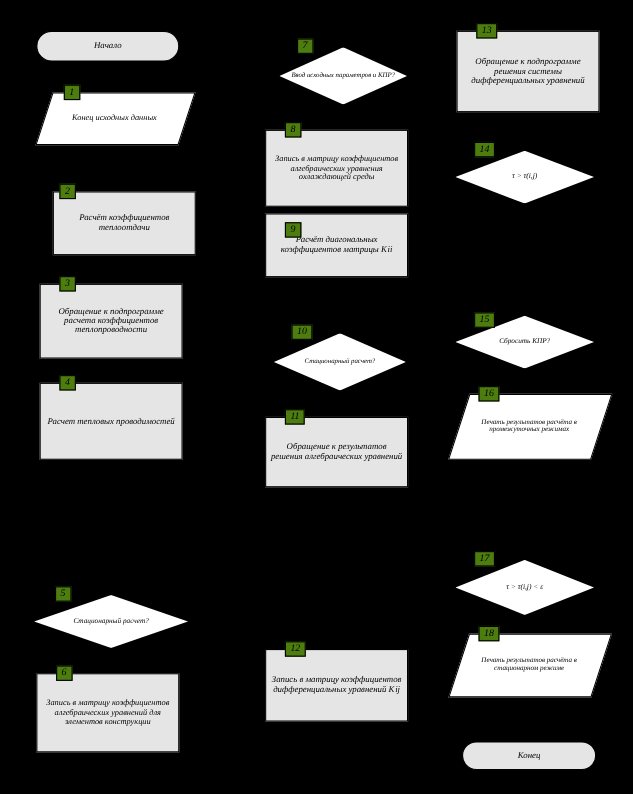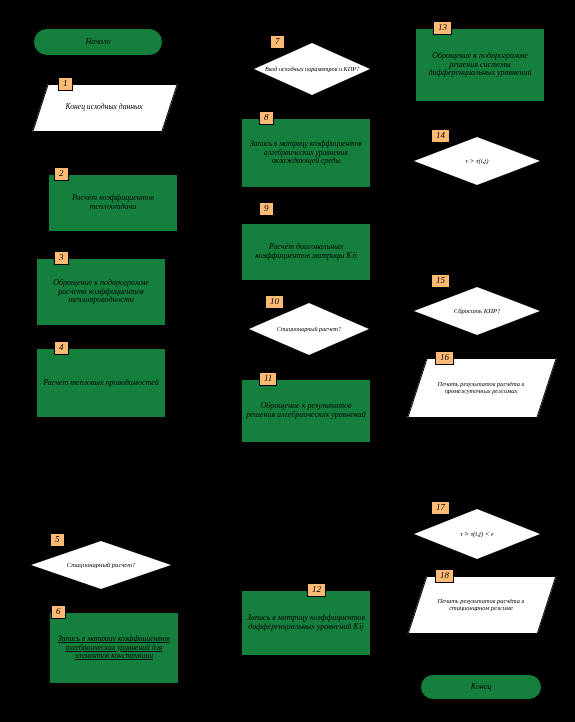--- a/index.html
+++ b/index.html
@@ -2,38 +2,38 @@
 <html><head>
 <meta charset="utf-8">
 <style>
   html,body{margin:0;padding:0;background:#000;}
   body{width:575px;height:722px;position:relative;overflow:hidden;
        font-family:"Liberation Serif","DejaVu Serif",serif;color:#000;}
   #canvas{position:absolute;left:0;top:0;width:575px;height:722px;}
   svg.wires{position:absolute;left:0;top:0;width:575px;height:722px;}
 
   .node{position:absolute;box-sizing:border-box;display:flex;align-items:center;
-        justify-content:center;text-align:center;background:#15803d;border:1px solid #000;}
+        justify-content:center;text-align:center;background:#e5e5e5;border:1px solid #000;}
   .node .txt{font-style:italic;line-height:1.12;padding:2px 4px;display:block;}
 
   .proc{}
   .term{border-radius:999px;}
   .io{border:none;background:transparent;}
   .io .skew{position:absolute;left:0;top:0;width:100%;height:100%;
             background:#fff;border:1px solid #000;transform:skewX(-18deg);}
   .io .txt{position:relative;z-index:2;}
   .dec{border:none;background:transparent;}
   .dec .rhombline{position:absolute;left:0;top:0;width:100%;height:100%;
               background:#000;
               clip-path:polygon(50% 0,100% 50%,50% 100%,0 50%);z-index:0;}
   .dec .inner{position:absolute;left:1px;top:1px;width:calc(100% - 2px);height:calc(100% - 2px);
               background:#fff;clip-path:polygon(50% 0,100% 50%,50% 100%,0 50%);z-index:1;}
   .dec .txt{position:relative;z-index:2;}
 
-  .tag{position:absolute;background:#fdba74;border:1px solid #000;
+  .tag{position:absolute;background:#4d7c0f;border:1px solid #000;
        font-style:italic;font-weight:400;line-height:1;
        padding:1px 4px 2px 4px;z-index:6;}
 </style>
 </head>
 <body>
 
 <div id="canvas">
 
   <svg class="wires" viewBox="0 0 575 722" xmlns="http://www.w3.org/2000/svg">
     <defs>
@@ -96,68 +96,68 @@
     <div class="node proc" style="left: 36px; top: 348px; width: 130px; height: 70px; font-size: 8px; z-index: 4;">
       <span class="txt">Расчет тепловых проводимостей</span>
     </div>
     <div class="tag" style="left: 54px; top: 341px; font-size: 9px;">4</div>
     <div class="node dec" style="left: 30px; top: 540px; width: 142px; height: 50px; font-size: 6.6px; z-index: 4;">
       <div class="rhombline"></div>
       <div class="inner"></div>
       <span class="txt">Стационарный расчет?</span>
     </div>
     <div class="tag" style="left: 50px; top: 533px; font-size: 9px;">5</div>
-    <div class="node proc" style="left: 49px; top: 612px; width: 130px; height: 72px; font-size: 7.6px; z-index: 4; text-decoration: underline;">
+    <div class="node proc" style="left: 33px; top: 612px; width: 130px; height: 72px; font-size: 7.6px; z-index: 4;">
       <span class="txt">Запись в матрицу коэффициентов алгебраических уравнений для элементов конструкции</span>
     </div>
     <div class="tag" style="left: 51px; top: 605px; font-size: 9px;">6</div>
     <div class="node dec" style="left: 253px; top: 42px; width: 118px; height: 54px; font-size: 6.2px; z-index: 4;">
       <div class="rhombline"></div>
       <div class="inner"></div>
       <span class="txt">Ввод исходных параметров и КПР?</span>
     </div>
     <div class="tag" style="left: 270px; top: 35px; font-size: 9px;">7</div>
     <div class="node proc" style="left: 241px; top: 118px; width: 130px; height: 70px; font-size: 7.6px; z-index: 4;">
       <span class="txt">Запись в матрицу коэффициентов алгебраических уравнения охлаждающей среды</span>
     </div>
     <div class="tag" style="left: 259px; top: 111px; font-size: 9px;">8</div>
-    <div class="node proc" style="left: 241px; top: 223px; width: 130px; height: 58px; font-size: 8px; z-index: 4;">
+    <div class="node proc" style="left: 241px; top: 194px; width: 130px; height: 58px; font-size: 8px; z-index: 4;">
       <span class="txt">Расчёт диагональных коэффициентов матрицы K ii</span>
     </div>
     <div class="tag" style="left: 259px; top: 202px; font-size: 9px;">9</div>
     <div class="node dec" style="left: 248px; top: 302px; width: 122px; height: 54px; font-size: 6.2px; z-index: 4;">
       <div class="rhombline"></div>
       <div class="inner"></div>
       <span class="txt">Стационарный расчет?</span>
     </div>
     <div class="tag" style="left: 265px; top: 295px; font-size: 9px;">10</div>
     <div class="node proc" style="left: 241px; top: 379px; width: 130px; height: 64px; font-size: 8px; z-index: 4;">
       <span class="txt">Обращение к результатов решения алгебраических уравнений</span>
     </div>
     <div class="tag" style="left: 259px; top: 372px; font-size: 9px;">11</div>
     <div class="node proc" style="left: 241px; top: 590px; width: 130px; height: 66px; font-size: 8px; z-index: 4;">
       <span class="txt">Запись в матрицу коэффициентов дифференциальных уравнений K ij</span>
     </div>
-    <div class="tag" style="left: 259px; top: 583px; font-size: 9px; margin-left: 48px;">12</div>
+    <div class="tag" style="left: 259px; top: 583px; font-size: 9px;">12</div>
     <div class="node proc" style="left: 415px; top: 28px; width: 130px; height: 74px; font-size: 8px; z-index: 4;">
       <span class="txt">Обращение к подпрограмме решения системы дифференциальных уравнений</span>
     </div>
     <div class="tag" style="left: 433px; top: 21px; font-size: 9px;">13</div>
     <div class="node dec" style="left: 413px; top: 136px; width: 128px; height: 50px; font-size: 6.8px; z-index: 4;">
       <div class="rhombline"></div>
       <div class="inner"></div>
       <span class="txt">τ &gt; τ(i,j)</span>
     </div>
     <div class="tag" style="left: 431px; top: 129px; font-size: 9px;">14</div>
     <div class="node dec" style="left: 413px; top: 286px; width: 128px; height: 50px; font-size: 6.6px; z-index: 4;">
       <div class="rhombline"></div>
       <div class="inner"></div>
       <span class="txt">Сбросить КПР?</span>
     </div>
-    <div class="tag" style="left: 431px; top: 274px; font-size: 9px;">15</div>
+    <div class="tag" style="left: 431px; top: 284px; font-size: 9px;">15</div>
     <div class="node io" style="left: 417px; top: 358px; width: 128px; height: 58px; font-size: 6.4px; z-index: 4;">
       <div class="skew"></div>
       <span class="txt">Печать результатов расчёта в промежуточных режимах</span>
     </div>
     <div class="tag" style="left: 435px; top: 351px; font-size: 9px;">16</div>
     <div class="node dec" style="left: 413px; top: 508px; width: 128px; height: 52px; font-size: 6.8px; z-index: 4;">
       <div class="rhombline"></div>
       <div class="inner"></div>
       <span class="txt">τ &gt; τ(i,j) &lt; ε</span>
     </div>

